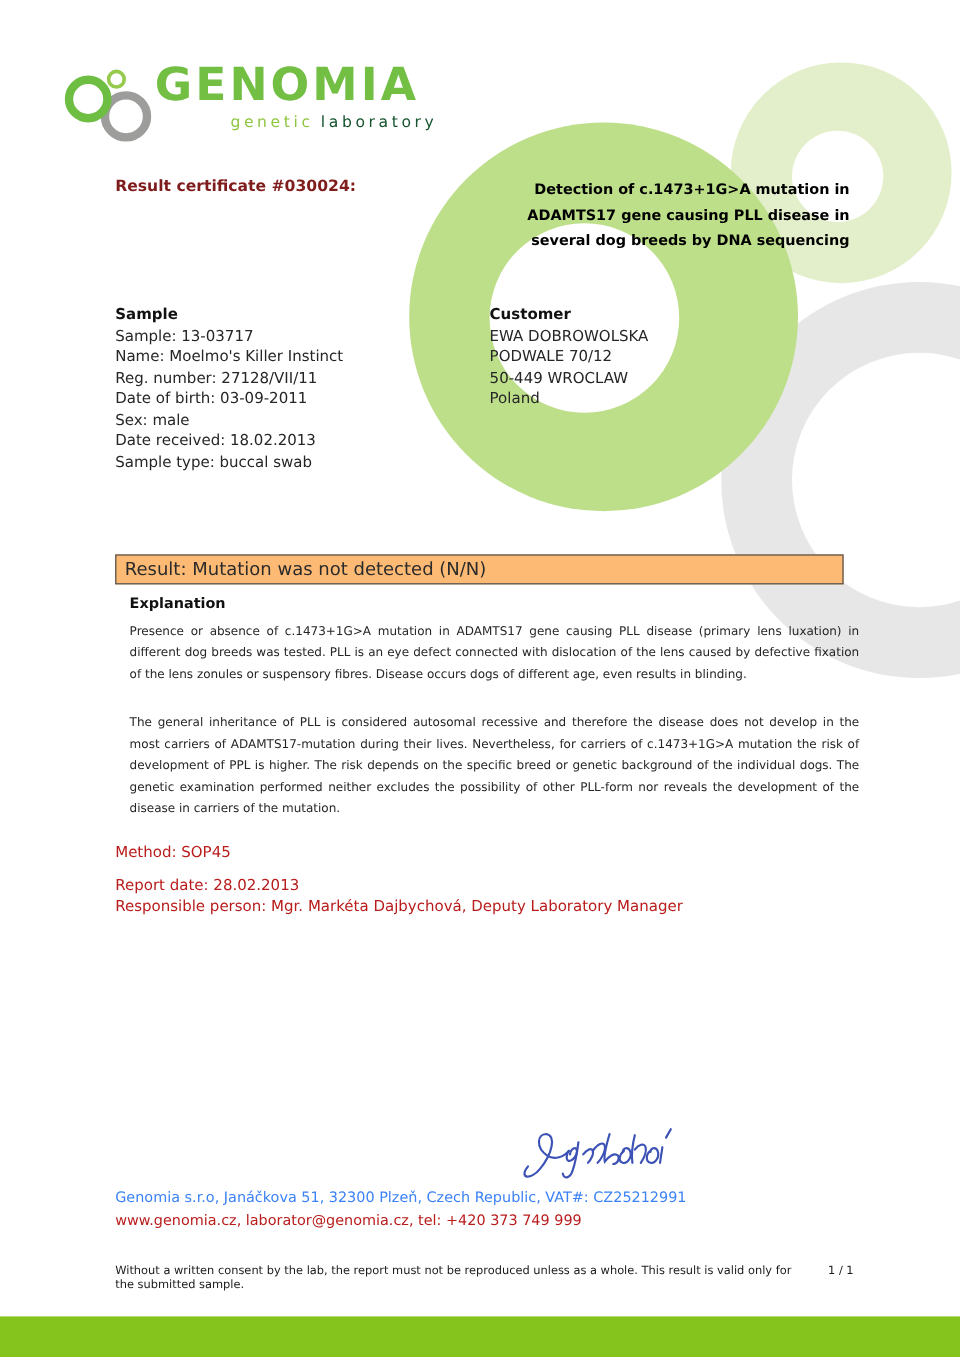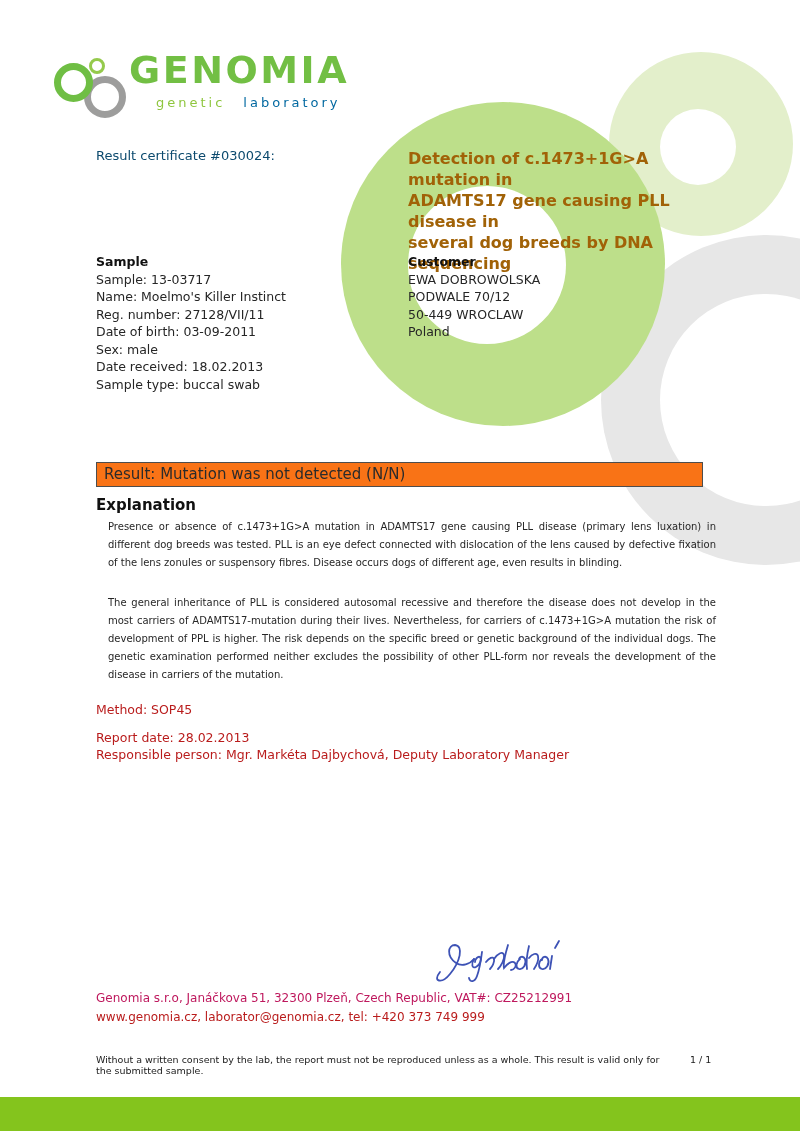--- a/index.html
+++ b/index.html
@@ -16,45 +16,45 @@
   #donut-pale-hole{left:660px;top:109px;width:76px;height:76px;background:#ffffff;}
   #donut-main-outer{left:341px;top:102px;width:324px;height:324px;background:#bddf8a;}
   #donut-main-hole{left:408px;top:186px;width:158px;height:158px;background:#ffffff;}
   #bottom-bar{left:0;bottom:0;width:800px;height:34px;background:#84c41d;}
   
   #logo-ring-gray{left:84px;top:76px;width:28px;height:28px;border:7px solid #9d9d9c;background:transparent;}
   #logo-ring-big{left:54px;top:63px;width:25px;height:25px;border:7px solid #6fbe44;background:transparent;}
   #logo-ring-small{left:89px;top:58px;width:10px;height:10px;border:3.5px solid #95ca4c;background:transparent;}
   #logo-wordmark{left:129px;top:48px;font-size:38px;font-weight:bold;letter-spacing:2.5px;color:#72bf44;z-index:3;}
   #logo-tagline{left:156px;top:95px;font-size:13px;letter-spacing:3px;z-index:3;}
-  #logo-tagline .green{color:#8fc63f;}
-  #logo-tagline .gray{color:#0369a1;margin-left:18px;}
+  #logo-tagline .green{color:#8fc63f;margin-left:36px;}
+  #logo-tagline .gray{color:#14532d;margin-left:6px;}
   
-  #cert-label{left:96px;top:148px;font-size:13px;font-weight:normal;color:#0c4a6e;z-index:3;}
-  #test-title{left:408px;top:148px;width:300px;font-size:16px;font-weight:bold;color:#a16207;line-height:21px;z-index:3;}
+  #cert-label{left:96px;top:148px;font-size:13px;font-weight:bold;color:#7f1d1d;z-index:3;}
+  #test-title{left:408px;top:148px;width:300px;font-size:12px;font-weight:bold;color:#000000;line-height:21px;z-index:3;text-align:right;}
   
   .info-block{font-size:12.5px;line-height:17.5px;color:#262626;z-index:3;}
   #sample-block{left:96px;top:253px;width:300px;}
   #customer-block{left:408px;top:253px;width:300px;}
   .info-block .h{font-weight:bold;color:#111111;}
   
-  #result-box{left:96px;top:462px;width:598px;height:23px;background:#f97316;border:1.5px solid #4d4d4d;z-index:3;
+  #result-box{left:96px;top:462px;width:598px;height:23px;background:#fdba74;border:1.5px solid #4d4d4d;z-index:3;
     font-size:15px;color:#2b2b2b;line-height:23px;padding-left:7px;}
   
-  #explanation-heading{left:96px;top:496px;font-size:15px;font-weight:bold;color:#111111;z-index:3;}
+  #explanation-heading{left:108px;top:496px;font-size:12px;font-weight:bold;color:#111111;z-index:3;}
   .para{left:108px;width:608px;font-size:10px;line-height:18px;text-align:justify;color:#262626;z-index:3;}
   #para1{top:518px;}
   #para2{top:594px;}
   .detail-line{left:96px;font-size:12.5px;color:#b91c1c;z-index:3;}
   #method-line{top:702px;}
   #report-date-line{top:730px;}
   #responsible-line{top:747px;}
   
   #signature{left:428px;top:928px;z-index:3;}
-  #footer-company{left:96px;top:991px;font-size:12px;color:#be185d;z-index:3;}
+  #footer-company{left:96px;top:991px;font-size:12px;color:#3b82f6;z-index:3;}
   #footer-contact{left:96px;top:1010px;font-size:12px;color:#b91c1c;z-index:3;}
   #disclaimer{left:96px;top:1054px;width:580px;font-size:9.5px;color:#1a1a1a;z-index:3;}
   #page-number{left:690px;top:1054px;font-size:9.5px;color:#1a1a1a;z-index:3;}
 </style>
 </head>
 <body>
 
 <div class="circle" id="ring-gray-outer"></div>
 <div class="circle" id="ring-gray-hole"></div>
 <div class="circle" id="donut-pale-outer"></div>

